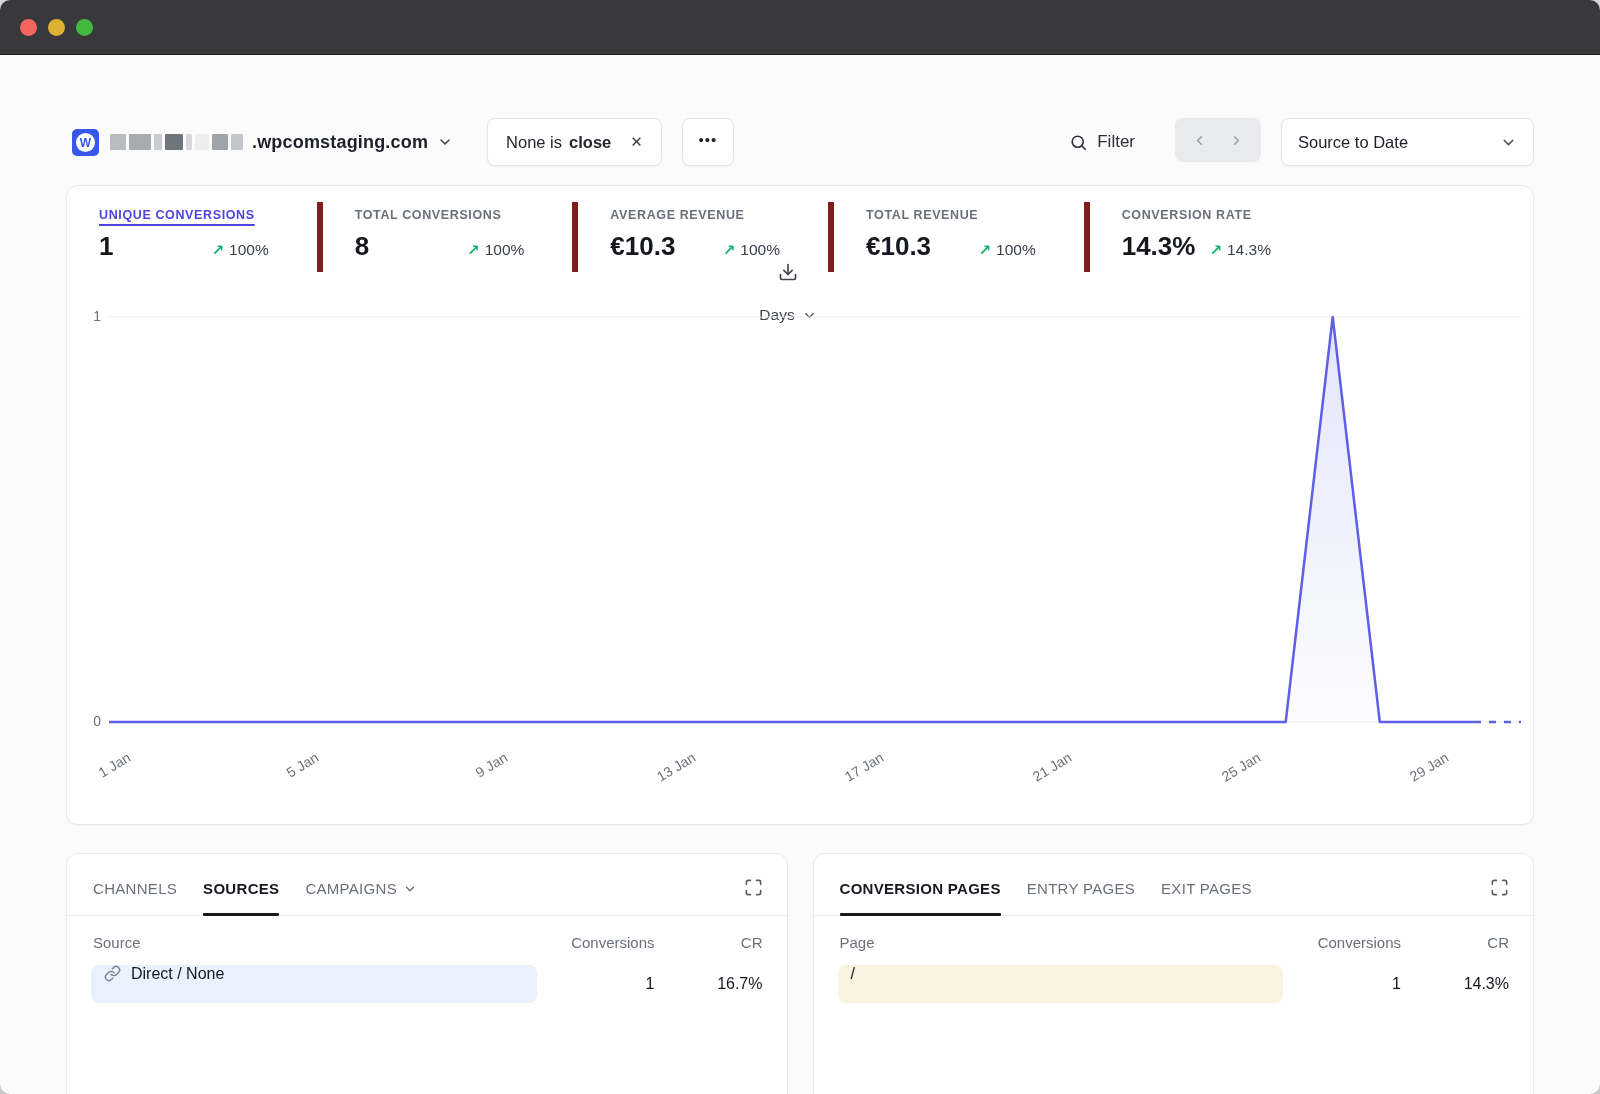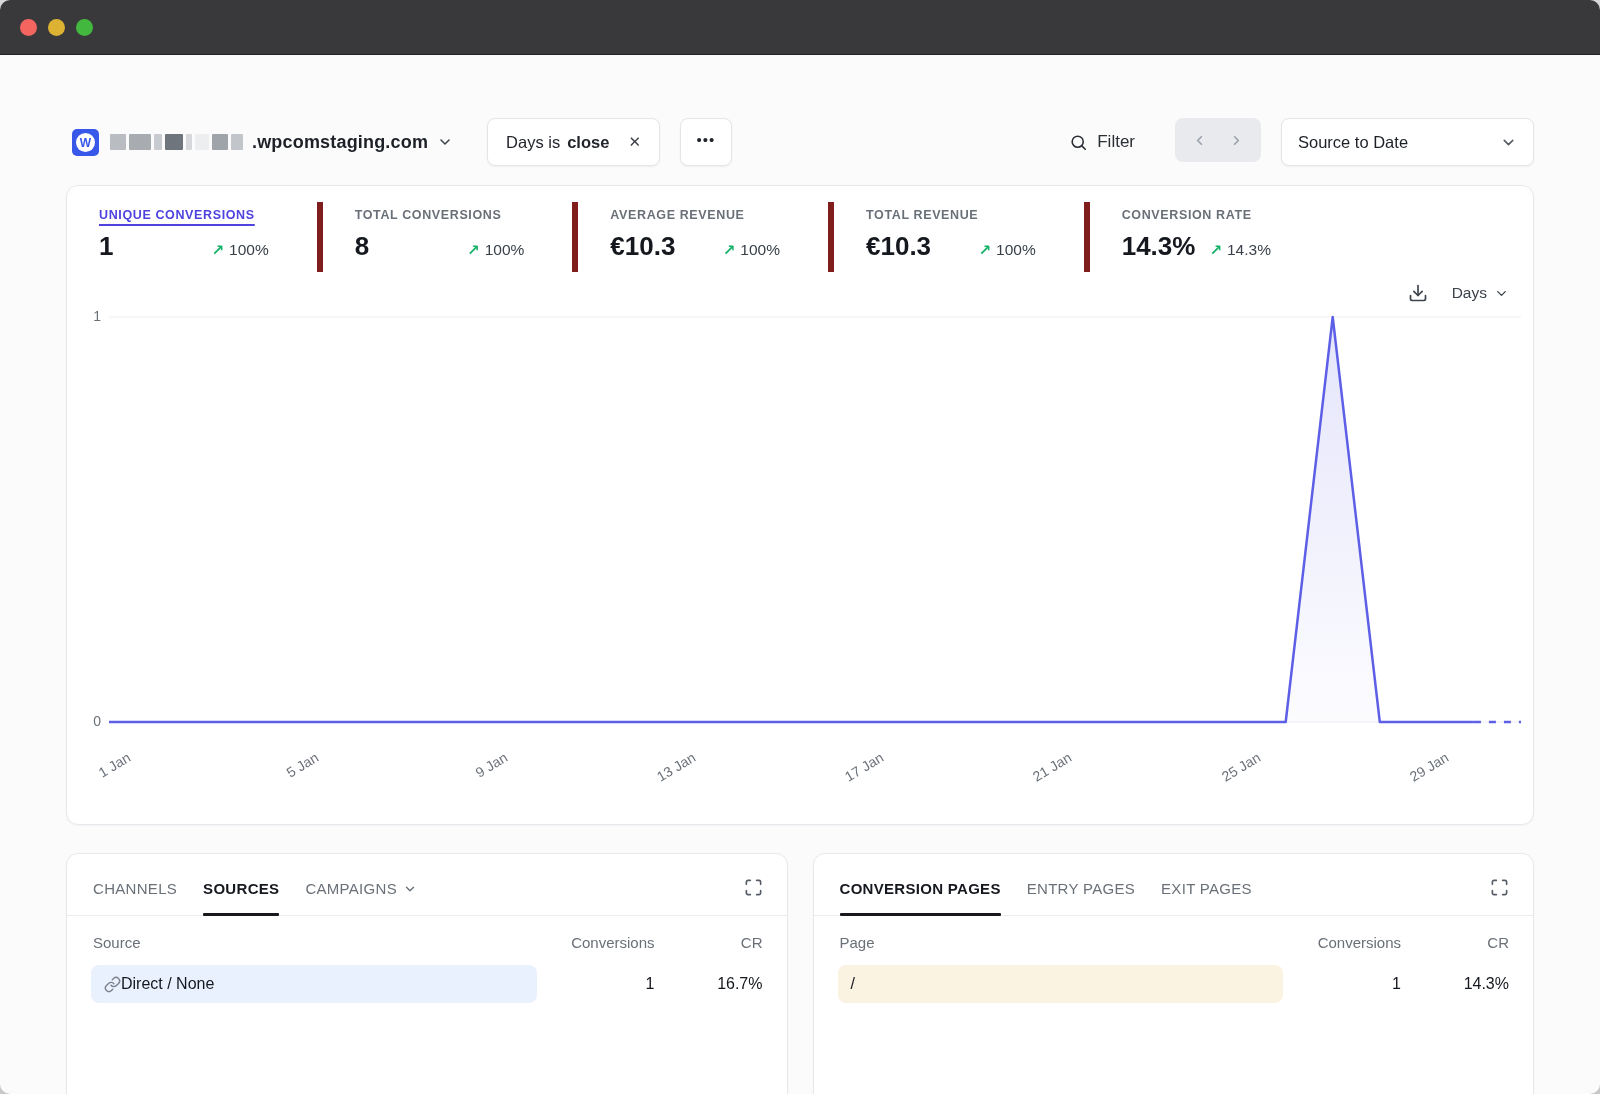--- a/index.html
+++ b/index.html
@@ -82,21 +82,21 @@
   }
   .metric.active .m-label {
     color:#4e43e0; text-decoration:underline; text-decoration-thickness:2px; text-underline-offset:5px;
   }
   .metric .m-row { margin-top:9px; display:flex; align-items:baseline; justify-content:space-between; padding-right:24px; }
   .metric:last-child .m-row { justify-content:flex-start; gap:14px; }
   .metric .m-value { font-size:26px; font-weight:700; color:#15181e; }
   .metric .m-delta { font-size:15.5px; color:#394049; display:flex; align-items:center; gap:5px; }
   .metric .m-delta .up { color:#17b26a; font-weight:700; font-size:15px; }
 
-  .chart-controls { display:flex; justify-content:flex-end; align-items:center; gap:24px; padding:6px 24px 0 0; height:36px; }
+  .chart-controls { display:flex; justify-content:center; align-items:center; gap:24px; padding:6px 24px 0 0; height:36px;flex-direction:column; }
   .dl-btn { display:flex; align-items:center; cursor:pointer; }
   .gran { display:flex; align-items:center; gap:7px; font-size:15.5px; color:#3c434c; cursor:pointer; }
 
   .plot-wrap { position:relative; margin:6px 12px 0 42px; height:410px; }
   .plot-wrap svg { position:absolute; inset:0; }
   .y-label { position:absolute; font-size:14px; color:#6a7078; left:-26px; width:18px; text-align:right; }
   .x-axis { position:relative; margin:0 12px 0 42px; height:70px; }
   .x-label {
     position:absolute; top:24px; width:86px; text-align:right;
     font-size:14px; color:#6a7078; white-space:nowrap;
@@ -116,21 +116,21 @@
   .tab.active::after {
     content:""; position:absolute; left:0; right:0; bottom:-1px; height:3px; background:#17191d; border-radius:1px;
   }
   .expand-btn { margin-left:auto; cursor:pointer; display:flex; margin-top:-2px; }
   .tbl { padding:18px 24px 0 24px; }
   .tbl-head, .tbl-row { display:grid; grid-template-columns:1fr 110px 100px; align-items:center; column-gap:8px; }
   .tbl-head { font-size:15px; color:#6a7078; padding:0 0 14px 2px; }
   .tbl-head .num, .tbl-row .num { text-align:right; }
   .tbl-row { font-size:16px; color:#15181e; }
   .tbl-row .num { font-weight:500; }
-  .pill { height:38px; border-radius:8px; display:flex; align-items:center; padding:0 13px; }
+  .pill { height:38px; border-radius:8px; display:flex; align-items:flex-start; gap:10px; padding:0 13px; }
   .pill.blue { background:#e9f1fe; }
   .pill.cream { background:#faf3e2; }
   .pill .txt { font-size:16px; color:#15181e; }
 </style>
 </head>
 <body>
 
 <div class="window">
 
   <div class="titlebar">
@@ -160,21 +160,21 @@
         </span>
         <span class="site-domain">.wpcomstaging.com</span>
         <span class="chev">
           <svg width="16" height="16" viewBox="0 0 24 24" fill="none" stroke="#42474f" stroke-width="2.4" stroke-linecap="round" stroke-linejoin="round">
               <polyline points="6 9 12 15 18 9"></polyline>
             </svg>
         </span>
       </div>
 
       <div class="chip">
-        <span>Days is</span>
+        <span>None is</span>
         <b>close</b>
         <span class="x">✕</span>
       </div>
 
       <div class="more-btn">•••</div>
 
       <div class="topbar-right">
         <div class="filter-btn">
           <svg width="19" height="19" viewBox="0 0 24 24" fill="none" stroke="#2b2f36" stroke-width="2" stroke-linecap="round">
               <circle cx="11" cy="11" r="7"></circle>

